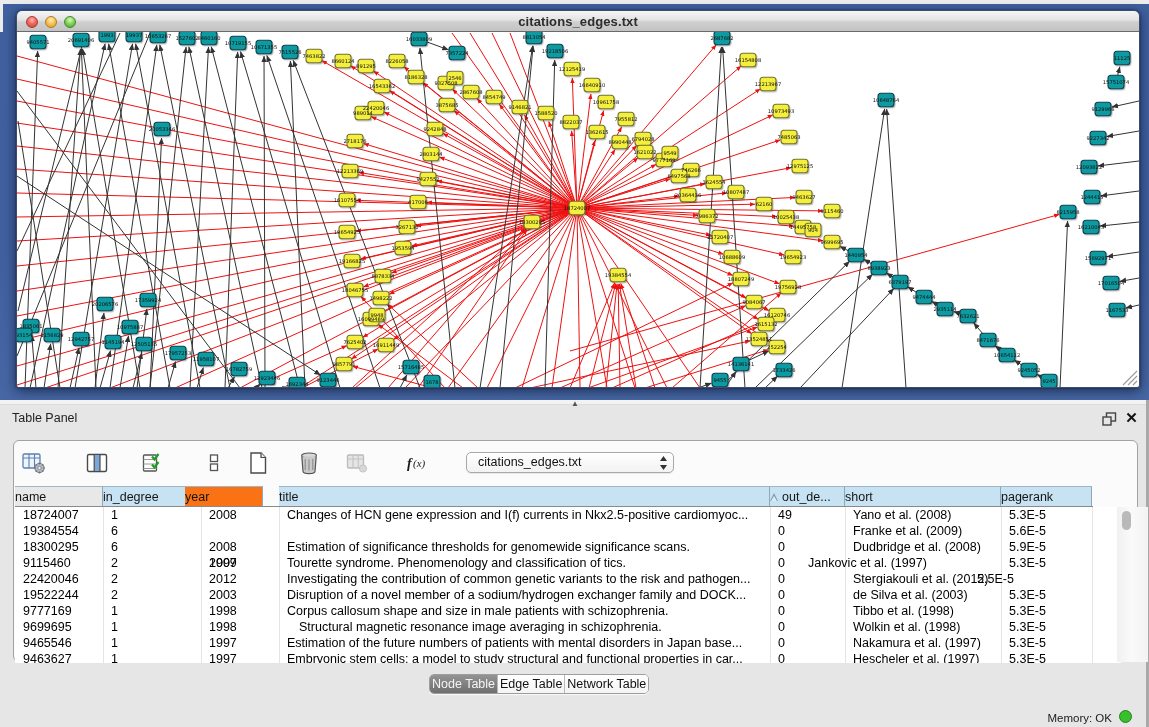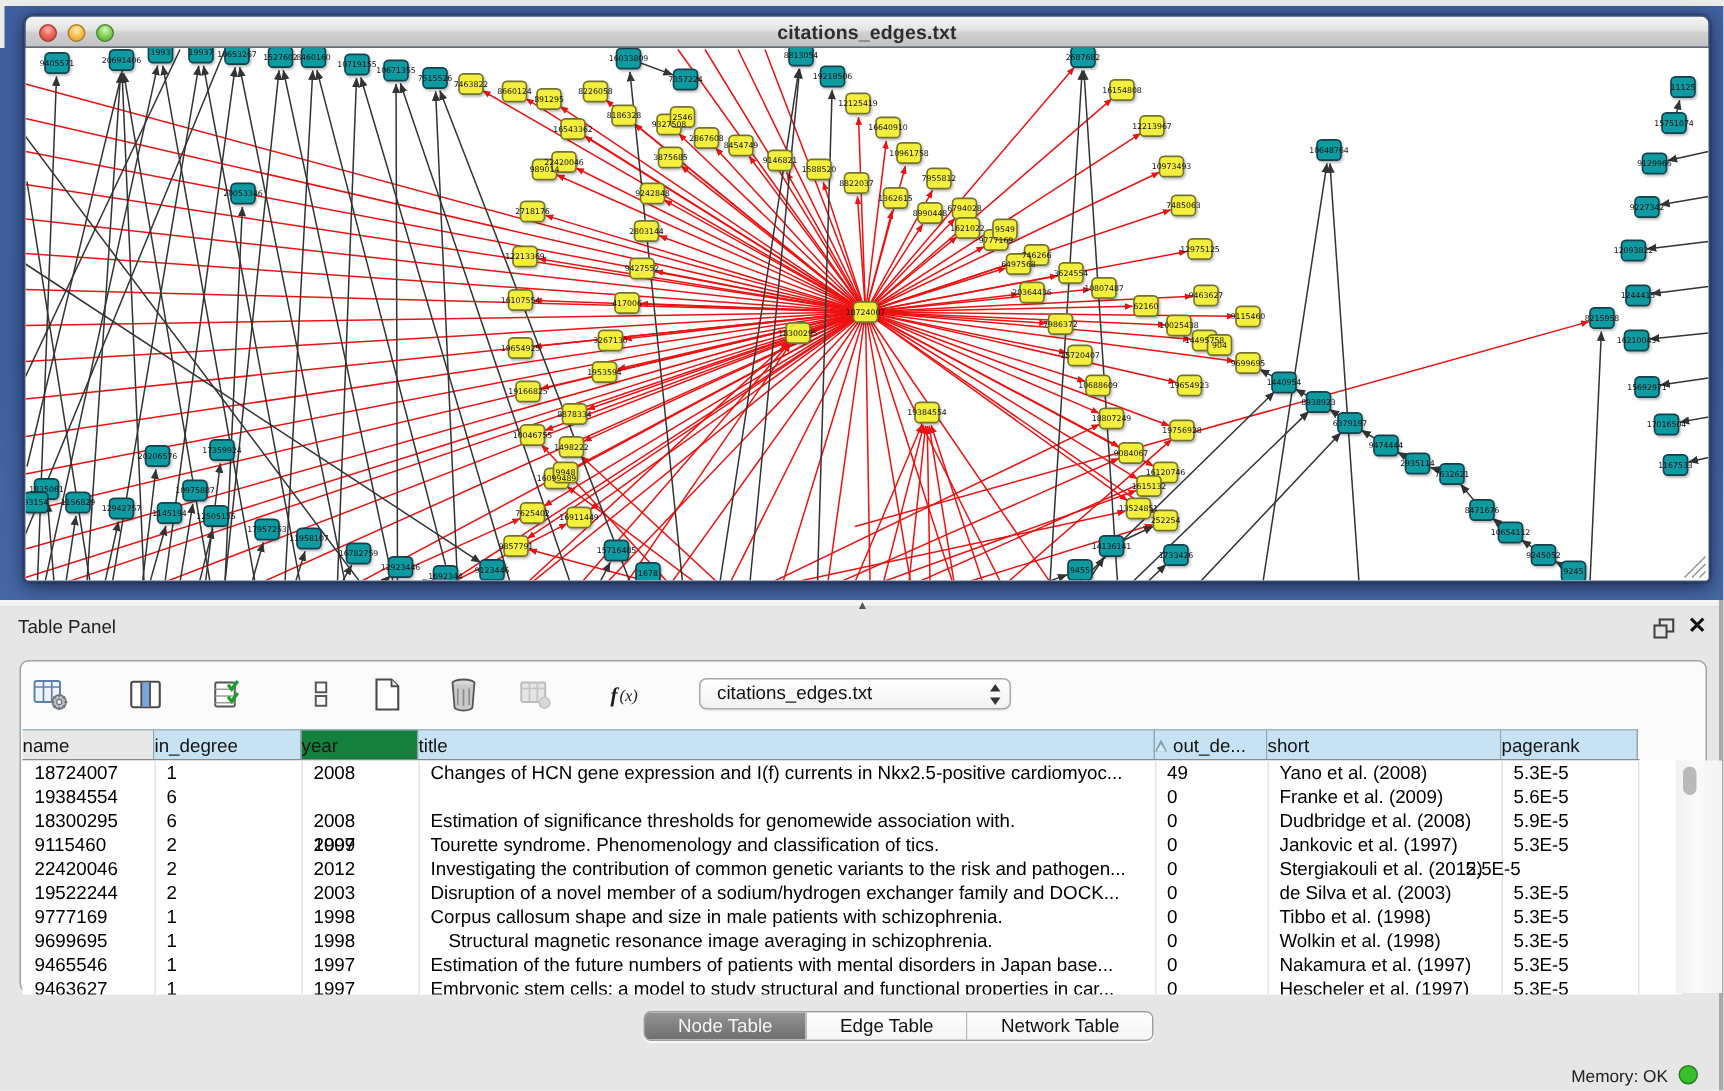--- a/index.html
+++ b/index.html
@@ -56,21 +56,21 @@
   .colline { position:absolute; top:0; bottom:0; width:1px; background:#e4e4e4; }
   .tr { position:absolute; left:0; width:100%; height:16px; }
   .td { position:absolute; top:0; height:16px; font-size:12.5px; color:#000; line-height:16px;
         white-space:nowrap; overflow:hidden; padding-left:8px; }
   .vscroll { position:absolute; left:1103px; top:66px; width:31px; height:155px; background:linear-gradient(90deg,#f0f0f0,#fafafa 45%,#f3f3f3); }
   .vthumb { position:absolute; left:1108px; top:70px; width:9px; height:19px; background:#b9b9b9; border-radius:5px; }
 
   .segs { position:absolute; left:429px; top:274px; height:20px; display:flex;
           border:1px solid #9d9d9d; border-radius:5px; overflow:hidden; background:#fff;
           box-shadow:0 1px 1px rgba(255,255,255,.8), inset 0 0 1px rgba(0,0,0,.1); }
-  .seg { height:100%; font-size:12.5px; line-height:19px; padding:0 22px; color:#111;
+  .seg { height:100%; font-size:12.5px; line-height:19px; padding:0 2px; color:#111;
          border-right:1px solid #b9b9b9; background:linear-gradient(180deg,#ffffff,#f4f4f4); }
   .seg:last-child { border-right:none; }
   .seg.sel { background:linear-gradient(180deg,#939393,#6f6f6f); color:#f5f5f5; }
 
   .status-mem { position:absolute; right:34px; top:312px; font-size:11.5px; color:#222; }
   .mem-dot { position:absolute; right:14px; top:310px; width:13px; height:13px; border-radius:50%;
              border:1px solid #2a7d22; }
   .corner-patch { position:absolute; left:0; top:0; width:3px; height:28px; background:#ececec; }
 </style>
 </head>
@@ -656,21 +656,21 @@
     <div class="combo">
       <span>citations_edges.txt</span>
       <svg class="steppers" viewBox="0 0 9 16">
         <path d="M4.5 1 L8 6 L1 6 Z" fill="#333"></path>
         <path d="M4.5 15 L8 10 L1 10 Z" fill="#333"></path>
       </svg>
     </div>
     <div class="thead" id="thead">
         <div class="th" style="left: 0px; width: 88px; background: rgb(232, 232, 232);"><span>name</span></div>
         <div class="th" style="left: 88px; width: 98px; background: rgb(199, 227, 243);"><span>in_degree</span></div>
-        <div class="th" style="left: 186px; width: 78px; background: #15803d;"><span>year</span></div>
+        <div class="th" style="left: 170px; width: 78px; background: #f97316;"><span>year</span></div>
         <div class="th" style="left: 264px; width: 491px; background: rgb(199, 227, 243);"><span>title</span></div>
         <div class="th" style="left: 755px; width: 75px; background: rgb(199, 227, 243);"><span class="sort-tri"></span><span>out_de...</span></div>
         <div class="th" style="left: 830px; width: 156px; background: rgb(199, 227, 243);"><span>short</span></div>
         <div class="th" style="left: 986px; width: 91px; background: rgb(199, 227, 243);"><span>pagerank</span></div>
       </div>
     <div class="thead-underline" id="thead-line" style="width: 1078px;"></div>
     <div class="tbody" id="tbody">
         <div class="colline" style="left: 88px;"></div>
         <div class="colline" style="left: 186px;"></div>
         <div class="colline" style="left: 264px;"></div>
@@ -692,32 +692,32 @@
           <div class="td" style="left: 88px; width: 98px;">6</div>
           <div class="td" style="left: 186px; width: 78px; margin-top: 32px;">2009</div>
           <div class="td" style="left: 755px; width: 75px;">0</div>
           <div class="td" style="left: 830px; width: 156px;">Franke et al. (2009)</div>
           <div class="td" style="left: 986px; width: 91px;">5.6E-5</div>
         </div>
         <div class="tr" style="top: 32px;">
           <div class="td" style="left: 0px; width: 88px;">18300295</div>
           <div class="td" style="left: 88px; width: 98px;">6</div>
           <div class="td" style="left: 186px; width: 78px;">2008</div>
-          <div class="td" style="left: 264px; width: 491px;">Estimation of significance thresholds for genomewide association with.</div>
+          <div class="td" style="left: 264px; width: 491px;">Estimation of significance thresholds for genomewide significance scans.</div>
           <div class="td" style="left: 755px; width: 75px;">0</div>
           <div class="td" style="left: 830px; width: 156px;">Dudbridge et al. (2008)</div>
           <div class="td" style="left: 986px; width: 91px;">5.9E-5</div>
         </div>
         <div class="tr" style="top: 48px;">
           <div class="td" style="left: 0px; width: 88px;">9115460</div>
           <div class="td" style="left: 88px; width: 98px;">2</div>
           <div class="td" style="left: 186px; width: 78px;">1997</div>
           <div class="td" style="left: 264px; width: 491px;">Tourette syndrome. Phenomenology and classification of tics.</div>
           <div class="td" style="left: 755px; width: 75px;">0</div>
-          <div class="td" style="left: 830px; width: 156px;">Jankovic et al. (1997)</div>
+          <div class="td" style="left: 785px; width: 156px;">Jankovic et al. (1997)</div>
           <div class="td" style="left: 986px; width: 91px;">5.3E-5</div>
         </div>
         <div class="tr" style="top: 64px;">
           <div class="td" style="left: 0px; width: 88px;">22420046</div>
           <div class="td" style="left: 88px; width: 98px;">2</div>
           <div class="td" style="left: 186px; width: 78px;">2012</div>
           <div class="td" style="left: 264px; width: 491px;">Investigating the contribution of common genetic variants to the risk and pathogen...</div>
           <div class="td" style="left: 755px; width: 75px;">0</div>
           <div class="td" style="left: 830px; width: 156px;">Stergiakouli et al. (2012)</div>
           <div class="td" style="left: 954px; width: 91px;">5.5E-5</div>

